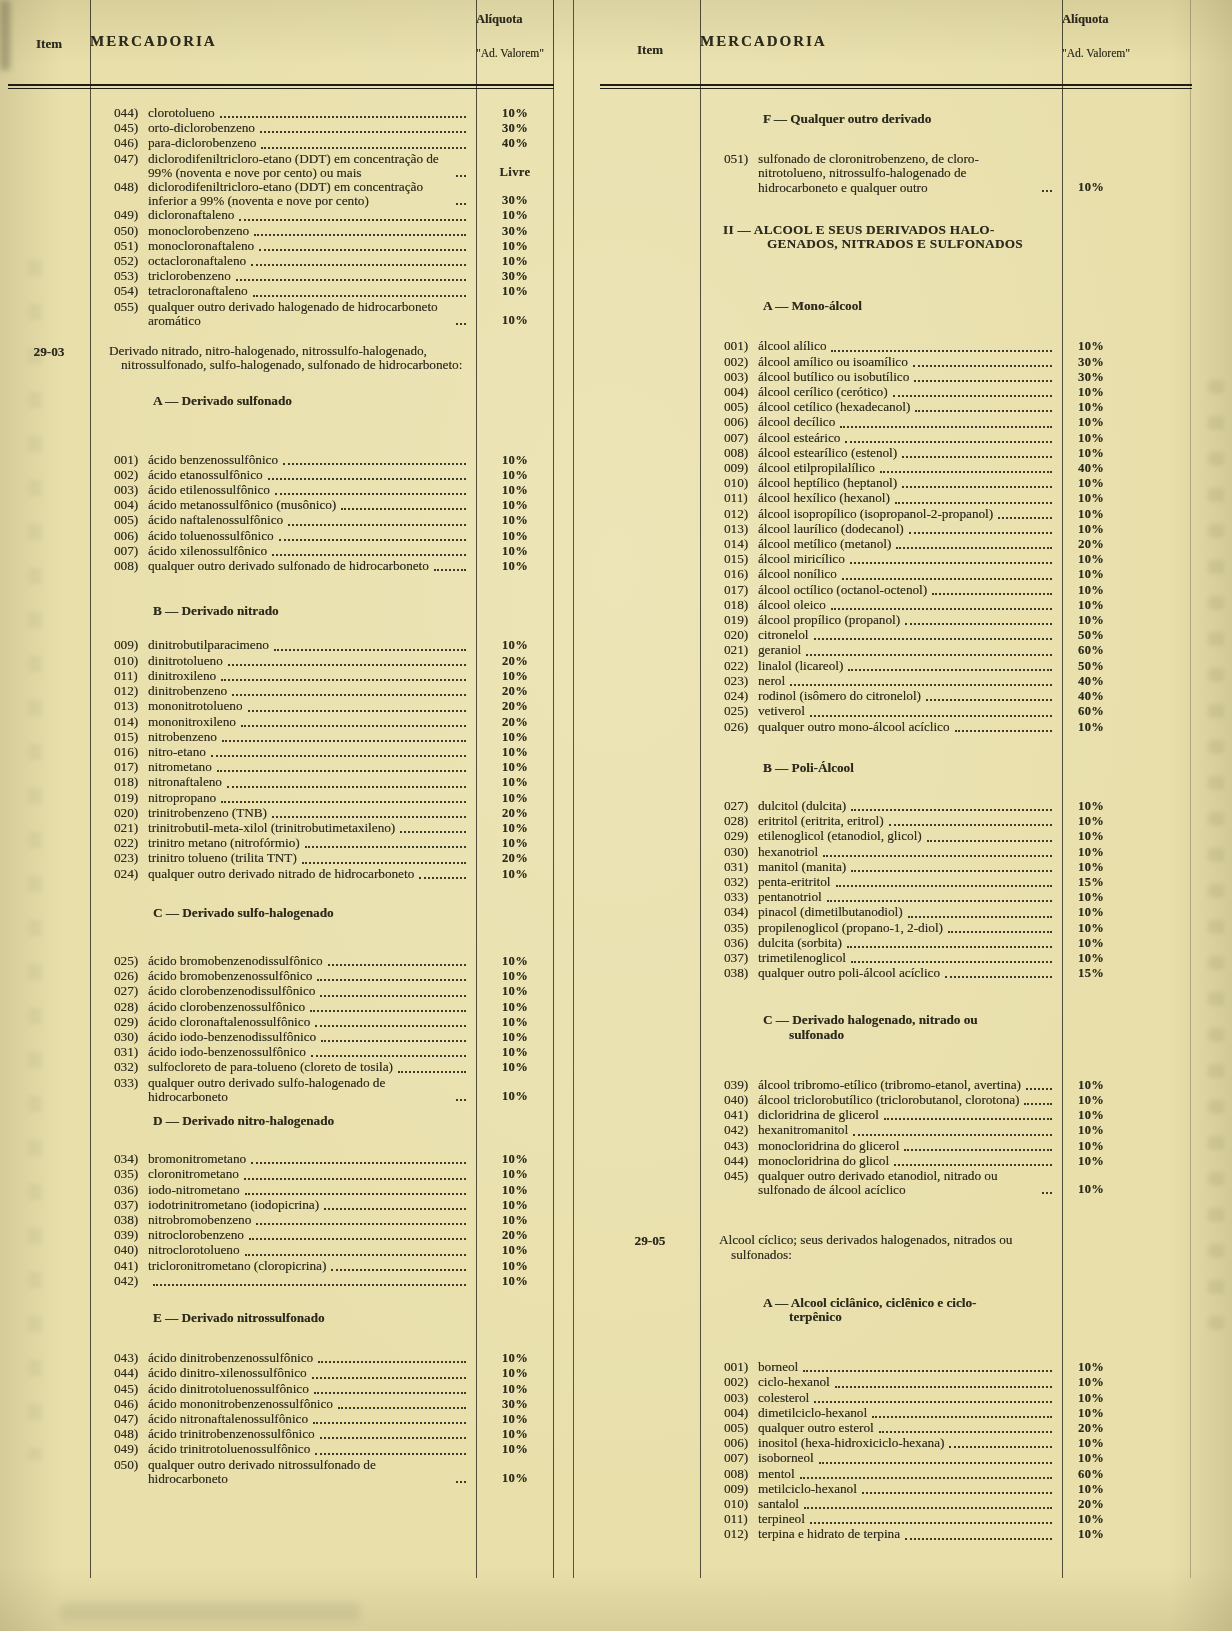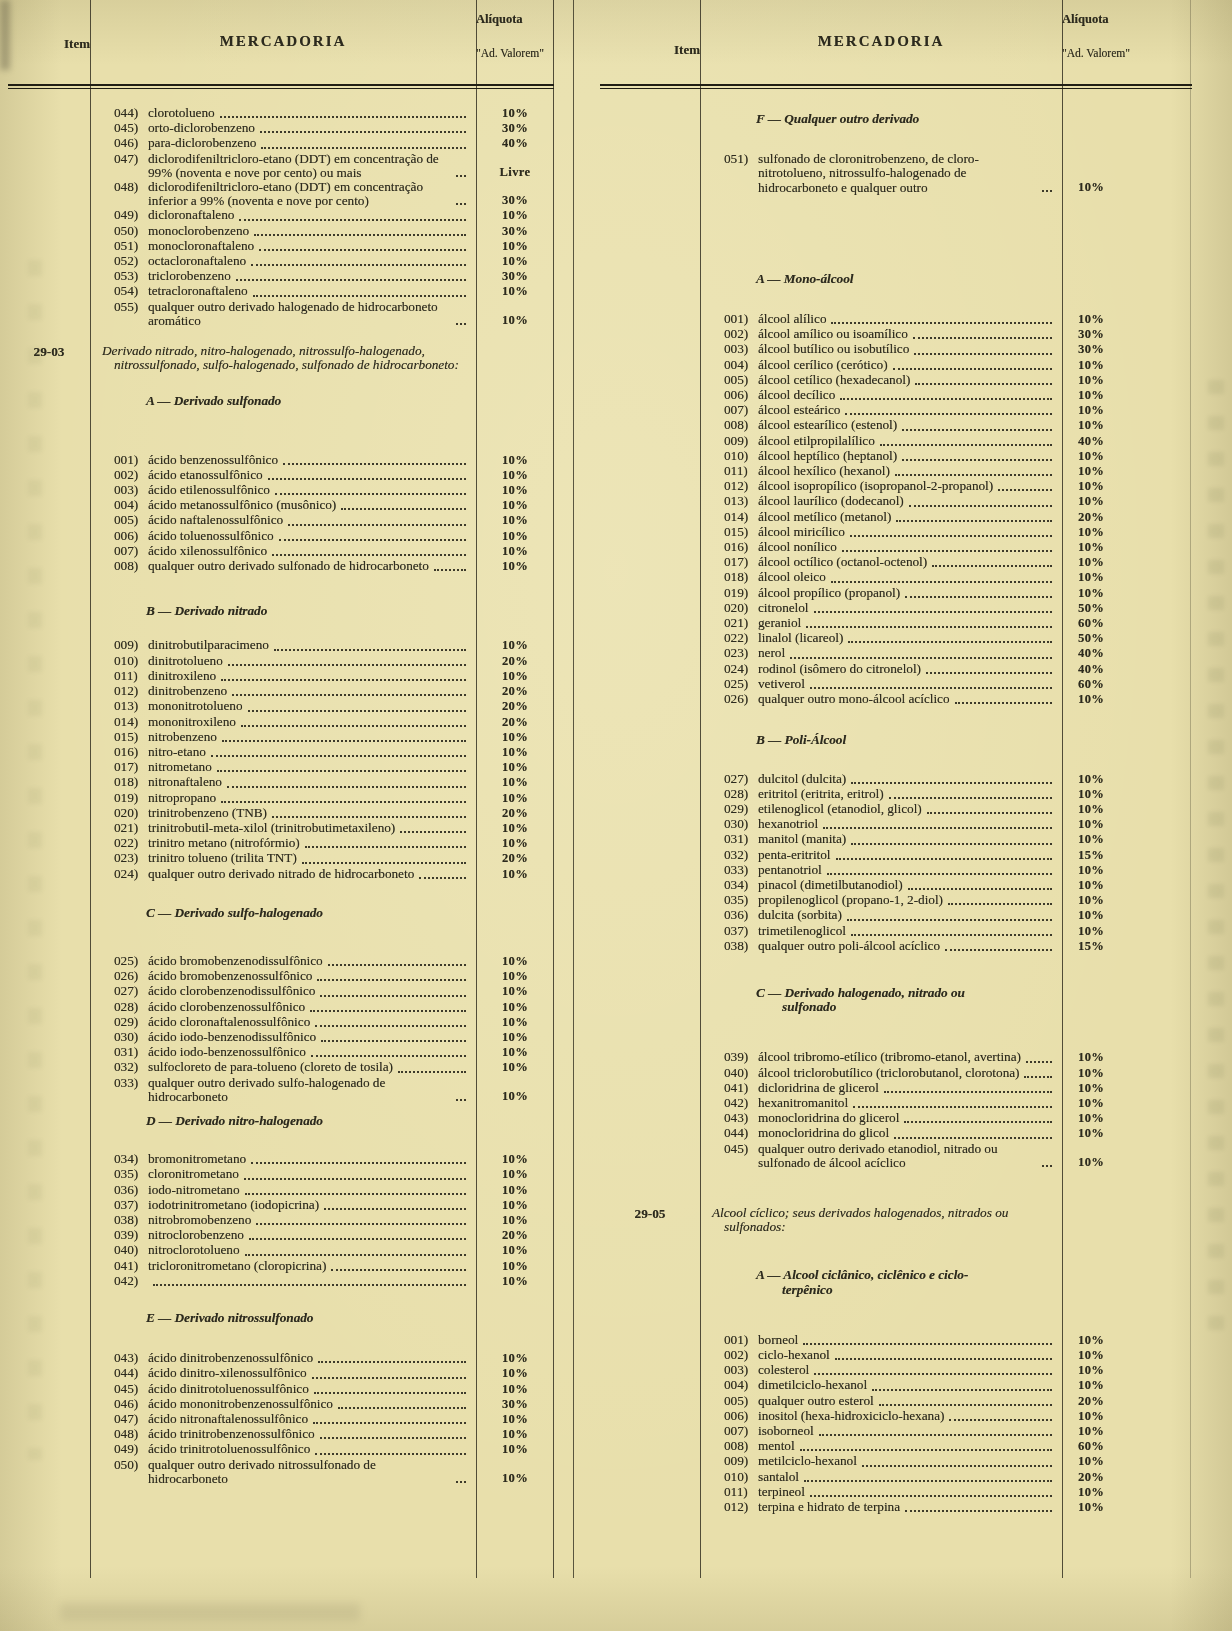--- a/index.html
+++ b/index.html
@@ -19,38 +19,38 @@
   .half { position:absolute; top:0; height:1585px; }
   #t0 { left:8px;   width:546px; }
   #t1 { left:600px; width:592px; }
 
   .vline { position:absolute; top:0; height:1578px; width:1px; background:rgba(42,39,26,0.8); }
   #t0 .v1{left:82px;} #t0 .v2{left:468px;} #t0 .v3{left:545px;}
   #t1 .v1{left:100px;} #t1 .v2{left:462px;} #t1 .v3{left:590px; opacity:.35;}
   .center-divider { position:absolute; top:0; left:573px; height:1578px; width:1px; background:rgba(42,39,26,0.75); }
 
   .thead { position:absolute; top:0; left:0; right:0; height:88px; }
-  .hi { position:absolute; top:36px; text-align:right; font-weight:bold; font-size:13px; }
-  .hm { position:absolute; top:33px; text-align:center; font-weight:bold; font-size:15px; letter-spacing:2px; }
+  .hi { position:absolute; top:36px; text-align:center; font-weight:bold; font-size:13px; }
+  .hm { position:absolute; top:33px; font-weight:bold; font-size:15px; letter-spacing:2px; }
   .ha { position:absolute; top:12px; text-align:left; }
   .ha .a1 { font-size:12.5px; font-weight:bold; }
   .ha .a2 { font-size:11.5px; margin-top:20px; }
   #t0 .hi{left:0;width:82px;}   #t0 .hm{left:82px;width:386px;}  #t0 .ha{left:468px;width:78px;}
   #t1 .hi{left:0;width:100px; top:42px;} #t1 .hm{left:100px;width:362px;} #t1 .ha{left:462px;width:130px;}
 
   .hrule { position:absolute; top:84px; left:0; right:0; border-top:2.5px solid #211f15; }
   .hrule::after { content:""; display:block; height:1px; background:#211f15; margin-top:2px; }
 
   .tbody { position:absolute; top:106px; left:0; right:0; font-size:13.2px; line-height:14.2px; }
 
   .row { display:flex; align-items:stretch; }
   .icell { flex:0 0 82px; text-align:center; font-weight:bold; padding-top:1px; }
   #t1 .icell { flex-basis:100px; }
   .mcell { flex:1 1 auto; min-width:0; padding:0 8px 0 24px; display:flex; align-items:flex-start; }
-  .mcell.block { display:block; padding-left:12px;font-style:italic; }
+  .mcell.block { display:block; padding-left:19px; }
   .acell { flex:0 0 78px; display:flex; align-items:flex-end; justify-content:center; padding-bottom:1px; }
   #t1 .acell { flex-basis:130px; justify-content:flex-start; padding-left:16px; }
 
   .num { flex:0 0 34px; }
   .etx { flex:0 1 auto; min-width:0; }
   .dots { flex:1 0 10px; align-self:flex-end; border-bottom:2px dotted #3d3a2a; margin:0 2px 3px 5px; }
   .rate { font-weight:bold; font-size:12.5px; letter-spacing:.4px; }
 
   .sectext { padding-left:12px; text-indent:-12px; }
   .sub  { font-weight:bold; margin-left:44px; padding-left:26px; text-indent:-26px; white-space:pre-line; }
@@ -860,20 +860,24 @@
           <span class="etx">sulfonado de cloronitrobenzeno, de cloro-nitrotolueno, nitrossulfo-halogenado de hidrocarboneto e qualquer outro</span>
           <span class="dots"></span>
         </div>
         <div class="acell">
           <span class="rate">10%</span>
         </div>
       </div>
       <div class="gap" style="height: 28px;"></div>
       <div class="row">
         <div class="icell"></div>
+        <div class="mcell block">
+          <div class="titl">II — ALCOOL E SEUS DERIVADOS HALO-
+GENADOS, NITRADOS E SULFONADOS</div>
+        </div>
         <div class="acell"></div>
       </div>
       <div class="gap" style="height: 22px;"></div>
       <div class="gap" style="height: 26px;"></div>
       <div class="row">
         <div class="icell"></div>
         <div class="mcell block">
           <div class="sub">A — Mono-álcool</div>
         </div>
         <div class="acell"></div>

